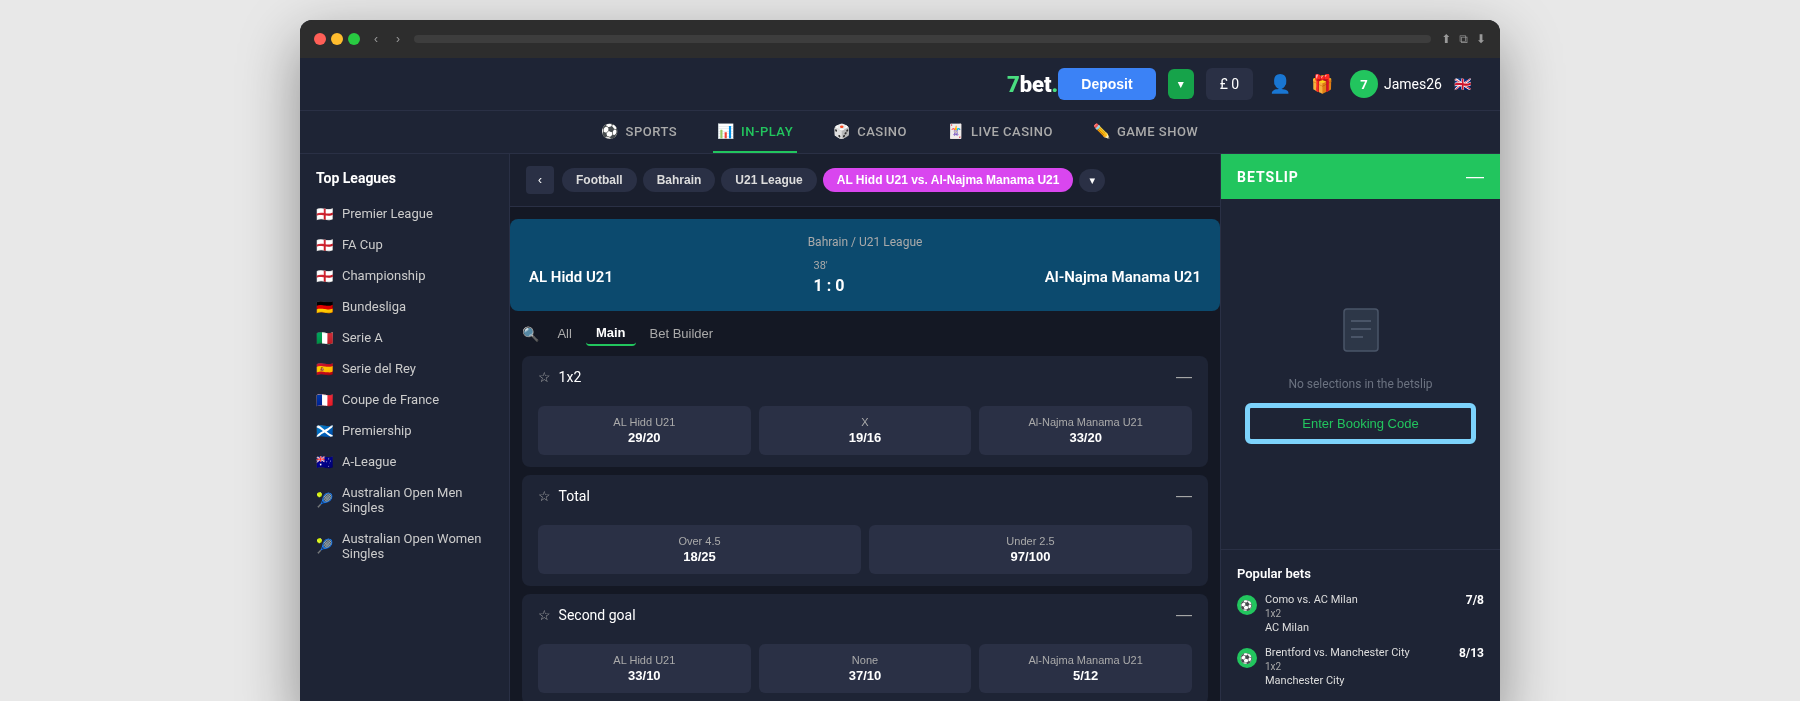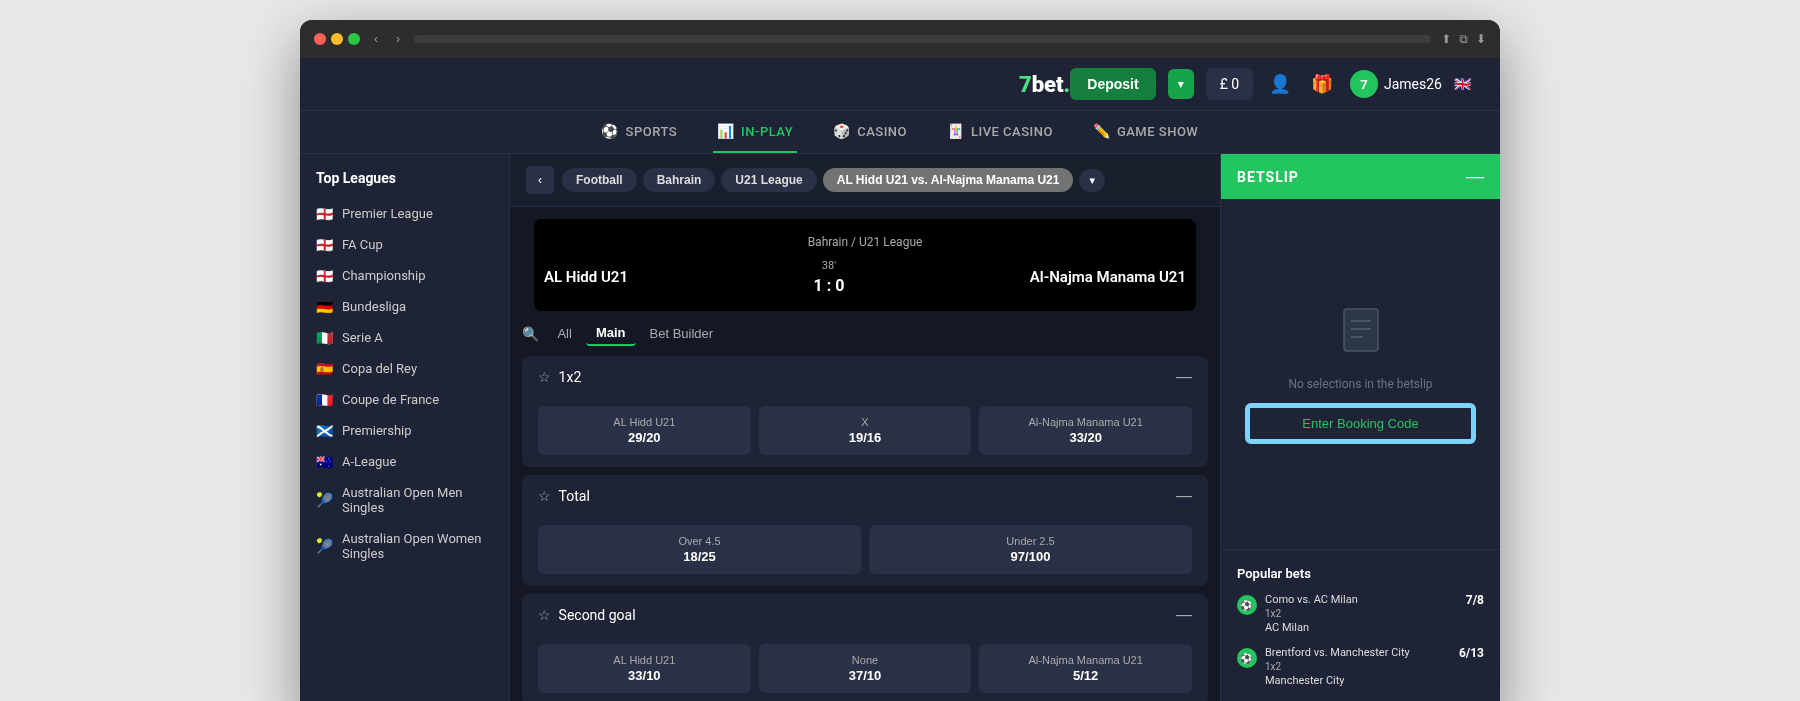--- a/index.html
+++ b/index.html
@@ -95,25 +95,25 @@
 
     .logo span { color: #fff; }
 
     .header-actions {
       display: flex;
       align-items: center;
       gap: 12px;
     }
 
     .deposit-btn {
-      background: #15803d;
+      background: #3b82f6;
       color: #fff;
       border: none;
       border-radius: 6px;
-      padding: 8px 17px;
+      padding: 8px 23px;
       font-size: 14px;
       font-weight: 600;
       cursor: pointer;
     }
 
     .deposit-arrow {
       background: #16a34a;
       border: none;
       border-radius: 6px;
       padding: 8px 10px;
@@ -289,40 +289,40 @@
       border-radius: 16px;
       padding: 5px 14px;
       font-size: 12px;
       cursor: pointer;
       margin-right: 6px;
       white-space: nowrap;
       font-weight: bold;
     }
 
     .bc-pill.active {
-      background: #737373;
+      background: #d946ef;
       color: #fff;
     }
 
     .bc-chevron {
       background: #2a3045;
       border: none;
       color: #fff;
       padding: 5px 10px;
       border-radius: 16px;
       cursor: pointer;
       font-size: 11px;
     }
 
     
     .match-header {
-      background: #000000;
-      margin: 12px 24px 0;
+      background: #0c4a6e;
+      margin: 12px 0 0;
       border-radius: 8px;
-      padding: 16px 10px;
+      padding: 16px 19px;
     }
 
     .match-league {
       text-align: center;
       font-size: 12px;
       color: #aaa;
       margin-bottom: 10px;
     }
 
     .match-teams {
@@ -331,21 +331,20 @@
       justify-content: space-between;
     }
 
     .team-name {
       font-size: 15px;
       font-weight: 600;
       color: #fff;
     }
 
     .match-score {
-      text-align: center;
     }
 
     .score-time {
       font-size: 11px;
       color: #aaa;
       margin-bottom: 4px;
     }
 
     .score-value {
       font-size: 16px;
@@ -665,21 +664,21 @@
         <div class="league-item">
           <span class="league-flag">🇩🇪</span>
           <span>Bundesliga</span>
         </div>
         <div class="league-item">
           <span class="league-flag">🇮🇹</span>
           <span>Serie A</span>
         </div>
         <div class="league-item">
           <span class="league-flag">🇪🇸</span>
-          <span>Copa del Rey</span>
+          <span>Serie del Rey</span>
         </div>
         <div class="league-item">
           <span class="league-flag">🇫🇷</span>
           <span>Coupe de France</span>
         </div>
         <div class="league-item">
           <span class="league-flag">🏴󠁧󠁢󠁳󠁣󠁴󠁿</span>
           <span>Premiership</span>
         </div>
         <div class="league-item">
@@ -828,20 +827,20 @@
             <div class="popular-bet-odds">7/8</div>
           </div>
 
           <div class="popular-bet-item">
             <div class="soccer-ball">⚽</div>
             <div class="popular-bet-info">
               <div class="popular-bet-match">Brentford vs. Manchester City</div>
               <div class="popular-bet-type">1x2</div>
               <div class="popular-bet-selection">Manchester City</div>
             </div>
-            <div class="popular-bet-odds">6/13</div>
+            <div class="popular-bet-odds">8/13</div>
           </div>
         </div>
       </div>
 
     </div>
   </div>
 </div>
 
 </body></html>

